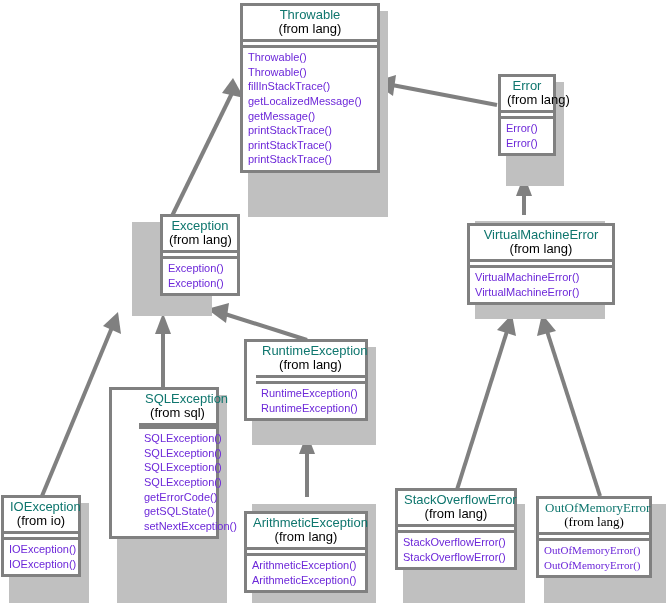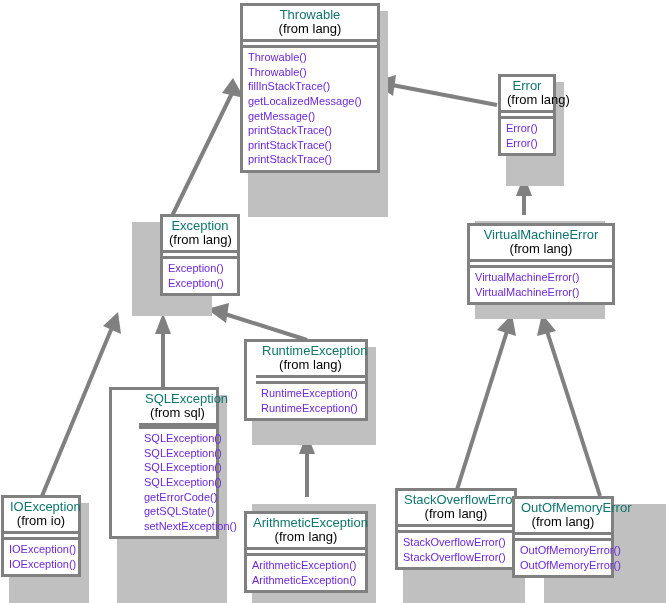--- a/index.html
+++ b/index.html
@@ -264,21 +264,21 @@
     <div class="cls-sep"></div>
     <div class="cls-attrs empty"></div>
     <div class="cls-sep"></div>
     <div class="cls-ops">
       <span class="member">StackOverflowError()</span>
       <span class="member">StackOverflowError()</span>
     </div>
   </div>
 
   <div class="uml-shadow" style="left:544px; top:504px; width:122px; height:99px;"></div>
-  <div class="uml-class" style="left:512px; top:496px; width:102px;">
+  <div class="uml-class" style="left:536px; top:496px; width:116px;font-family:Liberation Serif, serif;">
     <div class="cls-header">
       <span class="cls-name">OutOfMemoryError</span>
       <span class="cls-pkg">(from lang)</span>
     </div>
     <div class="cls-sep"></div>
     <div class="cls-attrs empty"></div>
     <div class="cls-sep"></div>
     <div class="cls-ops">
       <span class="member">OutOfMemoryError()</span>
       <span class="member">OutOfMemoryError()</span>

